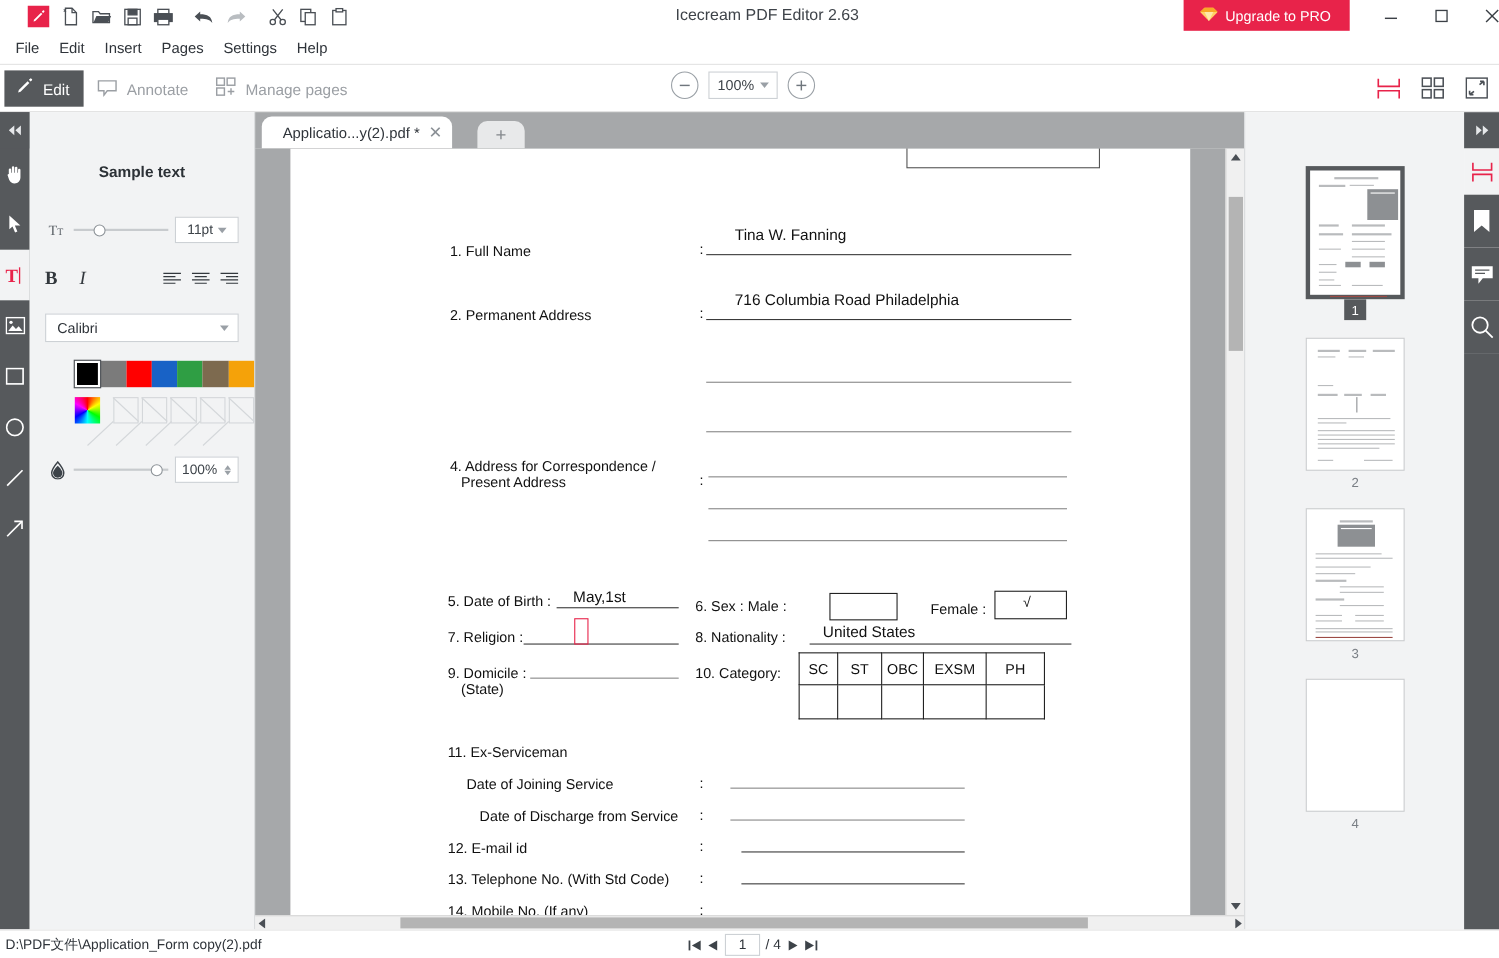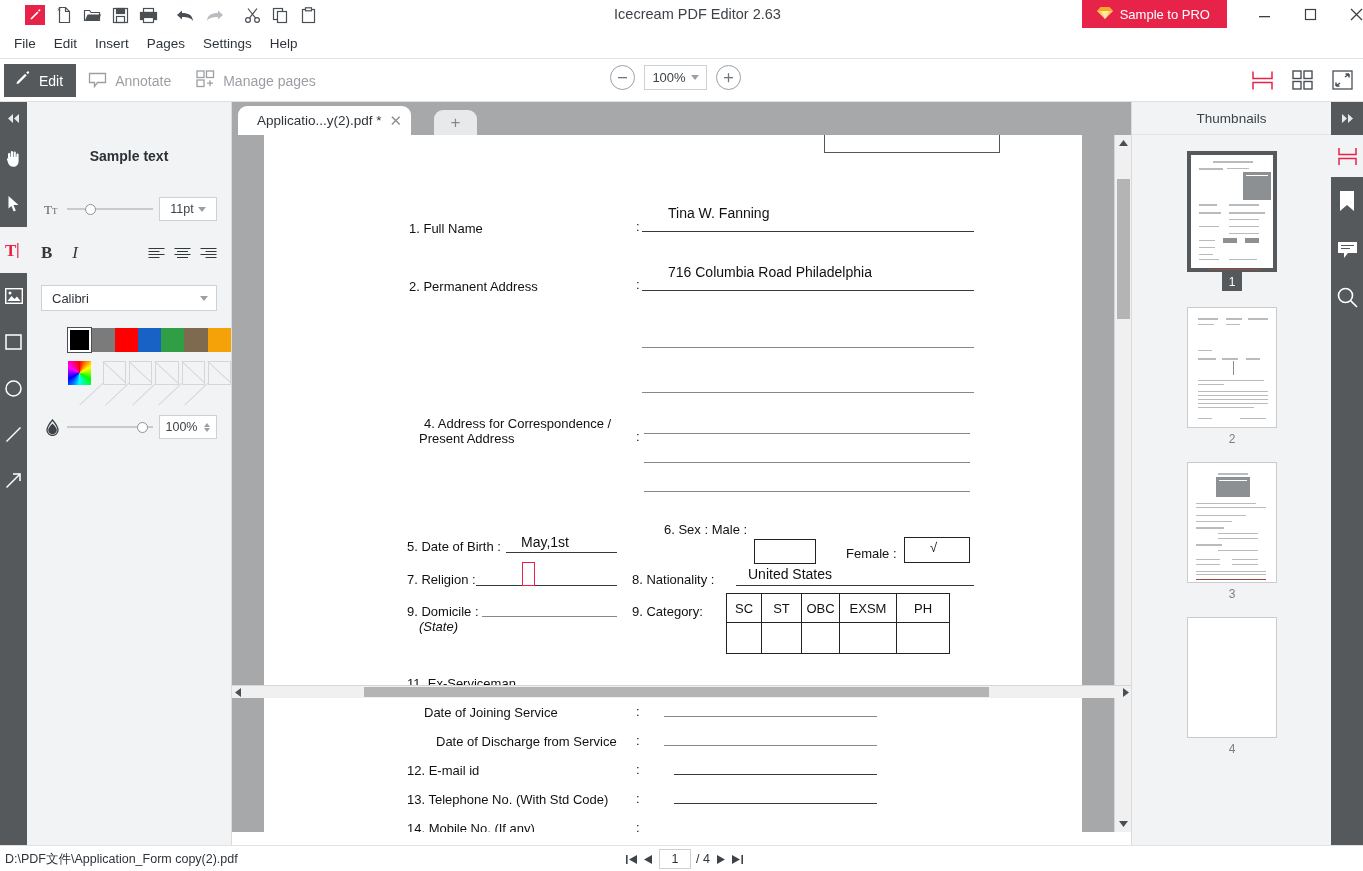--- a/index.html
+++ b/index.html
@@ -153,21 +153,21 @@
     background: #d4d7da; transform-origin: 0 0;
   }
   .sw-empty::before { transform: rotate(43deg); }
   .sw-empty::after { transform: rotate(-43deg) translate(-32px, 0); left: auto; right: -1px; top: -1px; transform-origin: 100% 0;}
   .opacity-row { margin-top: 30px; }
   .drop-ico { width: 22px; display: flex; align-items: center; justify-content: center; color: #3d4349; }
   .spinner { display: flex; flex-direction: column; gap: 1px; margin-left: 3px; }
 
   
   .docarea {
-    position: absolute; left: 232px; top: 102px; width: 899px; height: 596px;
+    position: absolute; left: 232px; top: 102px; width: 899px; height: 743px;
     background: #e5e5e5;
   }
   .tabbar {
     position: absolute; left: 0; top: 0; width: 899px; height: 33px;
     background: #a6a8aa;
   }
   .doctab {
     position: absolute; left: 6px; top: 4px; height: 29px;
     background: #ffffff; display: flex; align-items: center; gap: 8px;
     padding: 0 9px 0 19px; font-size: 13.5px; color: #2f343a;
@@ -356,21 +356,21 @@
     </div>
     <div class="app-title">Icecream PDF Editor 2.63</div>
     <div class="upgrade">
       <span>
         <svg width="16" height="14" viewBox="0 0 16 14">
             <path d="M4 1h8l4 4-8 8-8-8z" fill="#ffd166"></path>
             <path d="M4 1l-4 4h16l-4-4z" fill="#f9a826"></path>
             <path d="M8 13L4 5h8z" fill="#ffe9a8"></path>
           </svg>
       </span>
-      <span>Sample to PRO</span>
+      <span>Upgrade to PRO</span>
     </div>
     <div class="wbtns">
       <div class="wbtn">
         <svg width="13" height="13" viewBox="0 0 13 13">
             <rect x="1" y="8" width="11" height="1.3" fill="#3b4046"></rect>
           </svg>
       </div>
       <div class="wbtn">
         <svg width="13" height="13" viewBox="0 0 13 13" fill="none" stroke="#3b4046" stroke-width="1.2">
             <rect x="1.5" y="1.5" width="10" height="10"></rect>
@@ -628,50 +628,50 @@
         <div class="fline" style="left:378px; top:96px; width:332px;"></div>
         <div class="fval" style="left:404px; top:70px;">Tina W. Fanning</div>
 
         <div class="flabel" style="left:145px; top:144px;">2. Permanent Address</div>
         <div class="fcolon" style="left:372px; top:142px;">:</div>
         <div class="fline" style="left:378px; top:155px; width:332px;"></div>
         <div class="fval" style="left:404px; top:129px;">716 Columbia Road Philadelphia</div>
         <div class="fline gray" style="left:378px; top:212px; width:332px;"></div>
         <div class="fline gray" style="left:378px; top:257px; width:332px;"></div>
 
-        <div class="flabel" style="left:160px; top:281px;">4. Address for Correspondence /</div>
+        <div class="flabel" style="left:145px; top:281px;">4. Address for Correspondence /</div>
         <div class="flabel" style="left:155px; top:296px;">Present Address</div>
         <div class="fcolon" style="left:372px; top:294px;">:</div>
         <div class="fline gray" style="left:380px; top:298px; width:326px;"></div>
         <div class="fline gray" style="left:380px; top:327px; width:326px;"></div>
         <div class="fline gray" style="left:380px; top:356px; width:326px;"></div>
 
         <div class="flabel" style="left:143px; top:404px;">5. Date of Birth :</div>
         <div class="fline" style="left:242px; top:417px; width:111px;"></div>
         <div class="fval" style="left:257px; top:399px;">May,1st</div>
 
-        <div class="flabel" style="left:368px; top:387px;margin-left:32px;">6.  Sex : Male :</div>
+        <div class="flabel" style="left:368px; top:408px;">6.  Sex : Male :</div>
         <div class="fbox" style="left:490px; top:404px; width:62px; height:25px;"></div>
         <div class="flabel" style="left:582px; top:411px;">Female :</div>
         <div class="fbox" style="left:640px; top:402px; width:66px; height:26px;"></div>
         <div class="fval" style="left:666px; top:405px; font-size:13px;">√</div>
 
         <div class="flabel" style="left:143px; top:437px;">7. Religion :</div>
         <div class="fline" style="left:212px; top:450px; width:141px;"></div>
         <div class="caret-edit" style="left:258px; top:427px; width:13px; height:24px;"></div>
 
         <div class="flabel" style="left:368px; top:437px;">8.  Nationality :</div>
         <div class="fline" style="left:472px; top:450px; width:238px;"></div>
         <div class="fval" style="left:484px; top:431px;">United States</div>
 
         <div class="flabel" style="left:143px; top:469px;">9. Domicile :</div>
-        <div class="flabel" style="left:155px; top:484px;font-style:italic;">(State)</div>
+        <div class="flabel" style="left:155px; top:484px;">(State)</div>
         <div class="fline gray" style="left:218px; top:481px; width:135px;"></div>
 
-        <div class="flabel" style="left:368px; top:469px;">9.   Category:</div>
+        <div class="flabel" style="left:368px; top:469px;">10.   Category:</div>
         <table class="cat-table" style="left:462px; top:458px;">
           <tbody>
               <tr>
             <td style="width:35px; height:29px;">SC</td>
             <td style="width:40px;">ST</td>
             <td style="width:38px;margin-left:16px;">OBC</td>
             <td style="width:57px;">EXSM</td>
             <td style="width:53px;">PH</td>
           </tr>
           <tr>
@@ -730,21 +730,20 @@
       <div class="hs-thumb"></div>
       <div class="hs-arrow" style="right:0">
         <svg width="7" height="9" viewBox="0 0 7 9">
             <path d="M7 4.5L1 9V0z" fill="#4a4f55"></path>
           </svg>
       </div>
     </div>
   </div>
 
   <div class="rightpanel">
-    <div class="rp-head">Thumbnails</div>
     <div class="thumbs">
 
       <div class="thumb-wrap">
         <div class="thumb sel">
           <div class="mini" style="left:22px; top:6px; width:40px; height:2px;"></div>
           <div class="mini" style="left:8px; top:13px; width:24px; height:1.5px;"></div>
           <div class="mini" style="left:36px; top:13px; width:22px; height:1px;"></div>
           <div class="mini dark" style="left:52px; top:17px; width:28px; height:28px;"></div>
           <div class="mini" style="left:55px; top:20px; width:22px; height:1px; background:#fff;"></div>
           <div class="mini" style="left:8px; top:49px; width:18px; height:1.5px;"></div>

